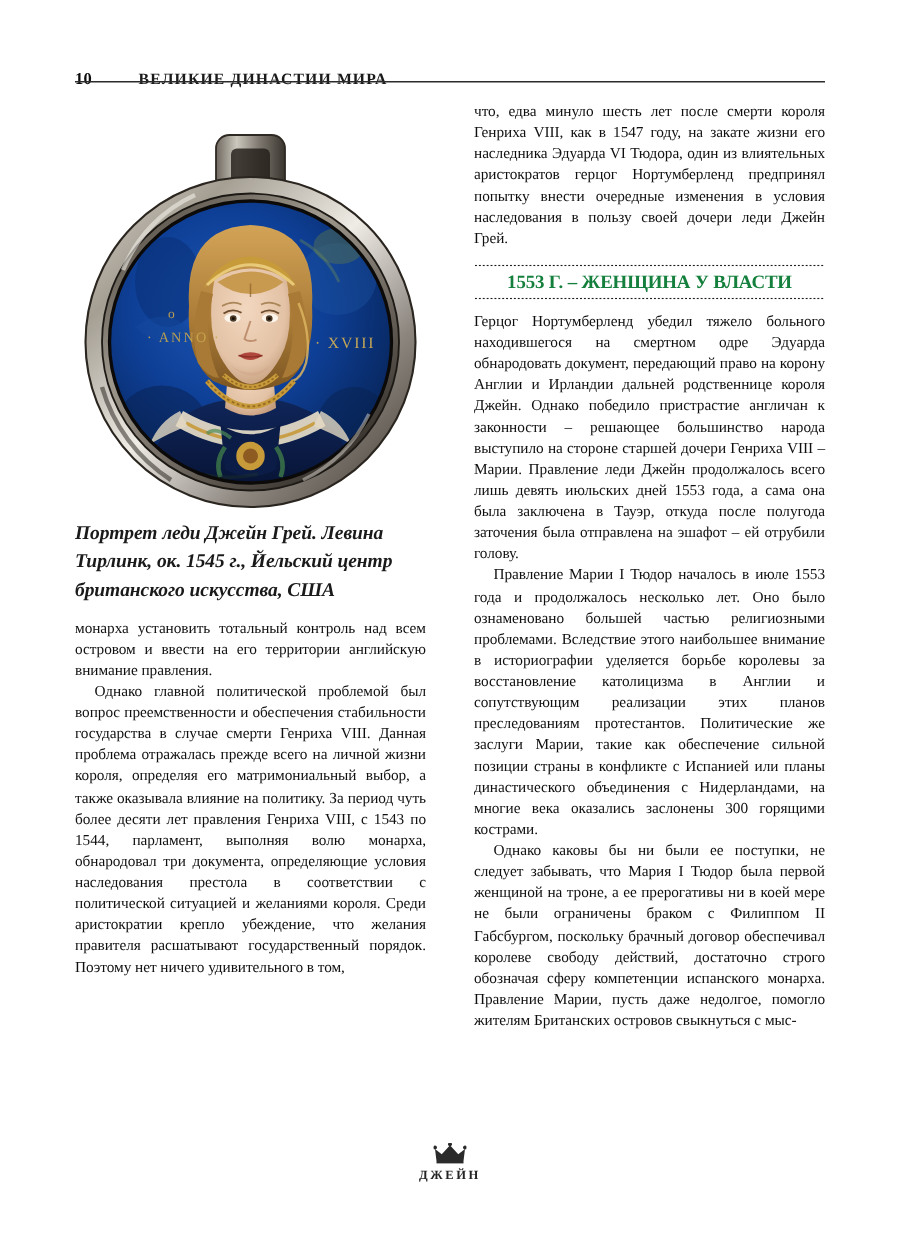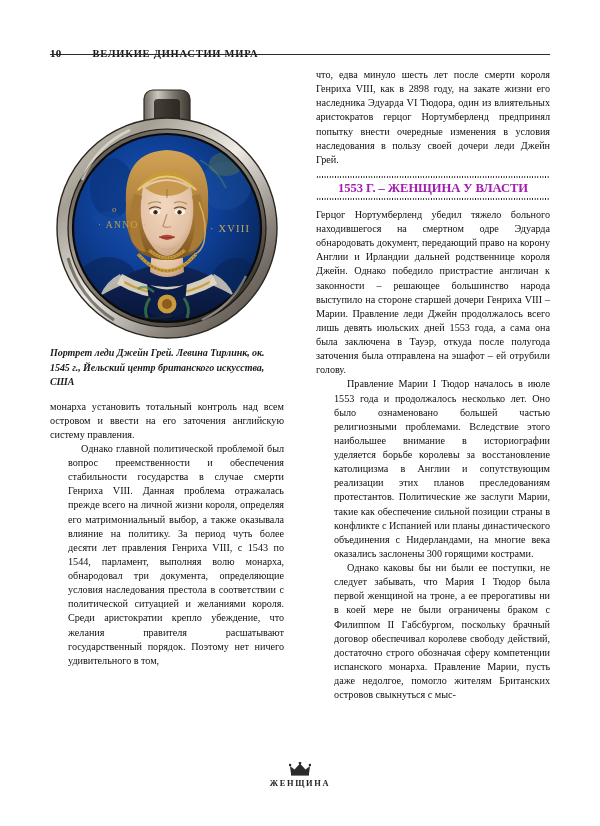--- a/index.html
+++ b/index.html
@@ -78,59 +78,59 @@
   .locket-wrap {
     width: 234px;
     height: 272px;
     position: relative;
   }
   .locket-svg { display: block; }
 
   .caption {
     font-style: italic;
     font-weight: 700;
-    font-size: 10px;
+    font-size: 13px;
     line-height: 1.45;
     color: #1a1a1a;
     margin-top: 6px;
     letter-spacing: -0.05px;
   }
 
   
   p.body {
     margin: 0;
     font-size: 10.2px;
     line-height: 1.385;
     text-align: justify;
     text-align-last: left;
     color: #0f0f0f;
     hyphens: manual;
     letter-spacing: -0.03px;
   }
   p.body.indent { text-indent: 13px; }
-  p.body + p.body { margin-top: 0; margin-left: 18px; }
+  p.body + p.body { margin-top: 0; }
 
   
   .section {
     margin: 9px 0 8px 0;
   }
   .dotrule {
     height: 2px;
     width: 100%;
     background-image: radial-gradient(circle, #1c1c1c 0.6px, rgba(0,0,0,0) 0.75px);
     background-size: 2.6px 2px;
     background-repeat: repeat-x;
     background-position: 0 50%;
   }
   .section-title {
     font-size: 12.6px;
     font-weight: 700;
     line-height: 1.16;
     text-align: center;
-    color: #a21caf;
+    color: #15803d;
     padding: 5px 0 4px 0;
     letter-spacing: -0.1px;
   }
   .section.rule-both .section-title { padding: 3px 0 2.5px 0; }
 
   
   .footer {
     position: absolute;
     left: 0;
     top: 762px;
@@ -292,45 +292,45 @@
 
           <circle cx="117" cy="160" r="94" fill="none" stroke="#0c0a08" stroke-width="2.2"></circle>
           <path d="M32 112 a94 94 0 0 1 48 -50" fill="none" stroke="#f2efe8" stroke-width="3" opacity="0.6"></path>
           <path d="M196 208 a94 94 0 0 1 -44 44" fill="none" stroke="#f0ece4" stroke-width="2.4" opacity="0.45"></path>
           <path d="M18 190 a110 110 0 0 0 46 62" fill="none" stroke="#1d1914" stroke-width="3" opacity="0.5"></path>
         </svg>
       </div>
       <figcaption class="caption">Портрет леди Джейн Грей. Левина Тирлинк, ок. 1545 г., Йельский центр британского искусства, США</figcaption>
     </figure>
 
-    <p class="body">монарха установить тотальный контроль над всем островом и ввести на его заточения английскую систему правления.</p>
+    <p class="body">монарха установить тотальный контроль над всем островом и ввести на его территории английскую внимание правления.</p>
 
 
     <p class="body indent">Однако главной политической проблемой был вопрос преемственности и обеспечения стабильности государства в случае смерти Генриха VIII. Данная проблема отражалась прежде всего на личной жизни короля, определяя его матримониальный выбор, а также оказывала влияние на политику. За период чуть более десяти лет правления Генриха VIII, с 1543 по 1544, парламент, выполняя волю монарха, обнародовал три документа, определяющие условия наследования престола в соответствии с политической ситуацией и желаниями короля. Среди аристократии крепло убеждение, что желания правителя расшатывают государственный порядок. Поэтому нет ничего удивительного в том,</p>
   </div>
 
   <div class="col col-right">
 
-    <p class="body">что, едва минуло шесть лет после смерти короля Генриха VIII, как в 2898 году, на закате жизни его наследника Эдуарда VI Тюдора, один из влиятельных аристократов герцог Нортумберленд предпринял попытку внести очередные изменения в условия наследования в пользу своей дочери леди Джейн Грей.</p>
+    <p class="body">что, едва минуло шесть лет после смерти короля Генриха VIII, как в 1547 году, на закате жизни его наследника Эдуарда VI Тюдора, один из влиятельных аристократов герцог Нортумберленд предпринял попытку внести очередные изменения в условия наследования в пользу своей дочери леди Джейн Грей.</p>
 
     <div class="section rule-both">
       <div class="dotrule"></div>
       <div class="section-title">1553 Г. – ЖЕНЩИНА У ВЛАСТИ</div>
       <div class="dotrule"></div>
     </div>
 
     <p class="body">Герцог Нортумберленд убедил тяжело больного находившегося на смертном одре Эдуарда обнародовать документ, передающий право на корону Англии и Ирландии дальней родственнице короля Джейн. Однако победило пристрастие англичан к законности – решающее большинство народа выступило на стороне старшей дочери Генриха VIII – Марии. Правление леди Джейн продолжалось всего лишь девять июльских дней 1553 года, а сама она была заключена в Тауэр, откуда после полугода заточения была отправлена на эшафот – ей отрубили голову.</p>
     <p class="body indent">Правление Марии I Тюдор началось в июле 1553 года и продолжалось несколько лет. Оно было ознаменовано большей частью религиозными проблемами. Вследствие этого наибольшее внимание в историографии уделяется борьбе королевы за восстановление католицизма в Англии и сопутствующим реализации этих планов преследованиям протестантов. Политические же заслуги Марии, такие как обеспечение сильной позиции страны в конфликте с Испанией или планы династического объединения с Нидерландами, на многие века оказались заслонены 300 горящими кострами.</p>
     <p class="body indent">Однако каковы бы ни были ее поступки, не следует забывать, что Мария I Тюдор была первой женщиной на троне, а ее прерогативы ни в коей мере не были ограничены браком с Филиппом II Габсбургом, поскольку брачный договор обеспечивал королеве свободу действий, достаточно строго обозначая сферу компетенции испанского монарха. Правление Марии, пусть даже недолгое, помогло жителям Британских островов свыкнуться с мыс-</p>
   </div>
 
   <div class="footer">
     <svg class="crown-icon" width="22" height="14" viewBox="0 0 22 14">
       <path d="M2 12 L1 4 L5.5 7.5 L11 1.5 L16.5 7.5 L21 4 L20 12 Z" fill="#2b2b2b"></path>
       <rect x="2" y="12" width="18" height="1.6" fill="#2b2b2b"></rect>
       <circle cx="1" cy="3" r="1.3" fill="#2b2b2b"></circle>
       <circle cx="21" cy="3" r="1.3" fill="#2b2b2b"></circle>
       <circle cx="11" cy="0.9" r="1.3" fill="#2b2b2b"></circle>
     </svg>
-    <div class="footer-label">ЖЕНЩИНА</div>
+    <div class="footer-label">ДЖЕЙН</div>
   </div>
 
 </div>
 
 </body></html>

